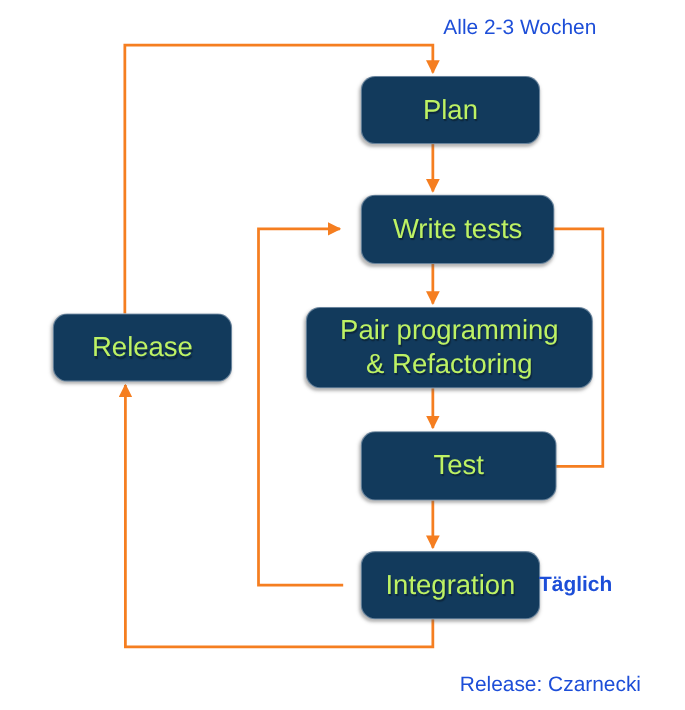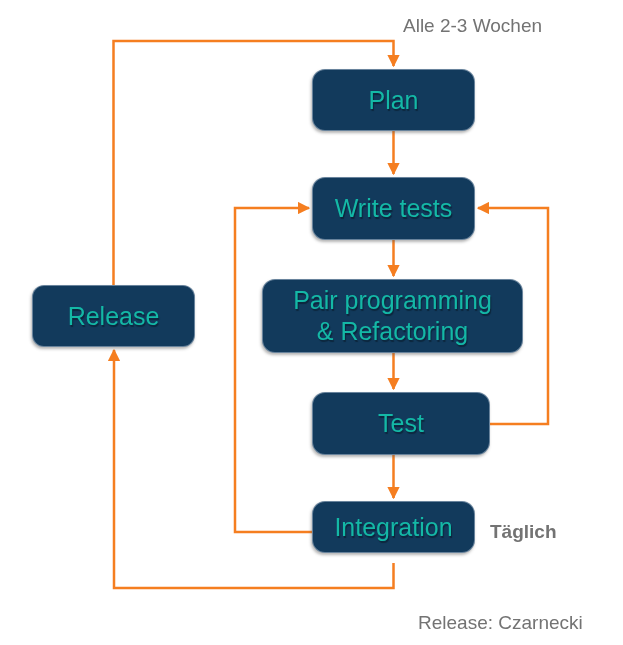--- a/index.html
+++ b/index.html
@@ -15,45 +15,46 @@
 
   svg.connectors {
     position: absolute;
     left: 0; top: 0;
     pointer-events: none;
   }
 
   .node {
     position: absolute;
     background: #123A5C;
-    color: #14b8a6;
+    color: #bef264;
     border: 1px solid rgba(150, 170, 190, 0.65);
     border-radius: 13px;
     box-sizing: border-box;
     display: flex;
     align-items: center;
     justify-content: center;
     text-align: center;
     font-size: 25px;
     line-height: 31px;
     white-space: pre-line;
     box-shadow: -1px 2px 3px rgba(90, 90, 90, 0.45);
     text-shadow: 1px 2px 1px rgba(0, 0, 0, 0.35);
+    margin-left: 16px;
   }
 
   #node-plan        { left: 312px; top:  69px; width: 163px; height: 62px; }
-  #node-write-tests { left: 312px; top: 177px; width: 163px; height: 63px; }
+  #node-write-tests { left: 312px; top: 177px; width: 176px; height: 63px; }
   #node-pair        { left: 262px; top: 279px; width: 261px; height: 74px; }
   #node-test        { left: 312px; top: 392px; width: 178px; height: 63px; }
-  #node-integration { left: 312px; top: 501px; width: 163px; height: 52px; }
-  #node-release     { left:  32px; top: 285px; width: 163px; height: 62px; border-radius: 12px; }
+  #node-integration { left: 312px; top: 501px; width: 163px; height: 62px; }
+  #node-release     { left:  32px; top: 285px; width: 163px; height: 62px; }
 
   .annotation {
     position: absolute;
-    color: #737373;
+    color: #1d4ed8;
     font-size: 19px;
     line-height: 23px;
     white-space: nowrap;
   }
   #label-cycle  { left: 403px; top:  14px; }
   #label-daily  { left: 490px; top: 520px; font-weight: bold; }
   #label-source { left: 418px; top: 611px; }
 </style>
 </head>
 <body>

